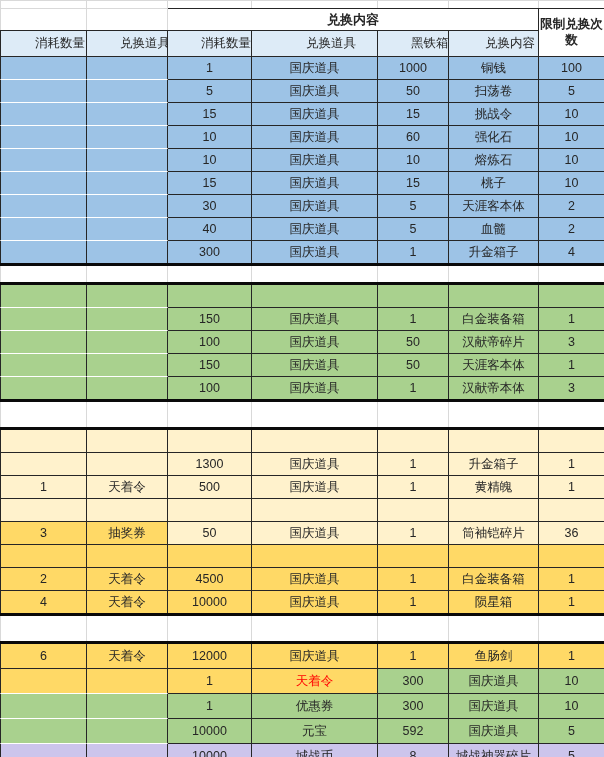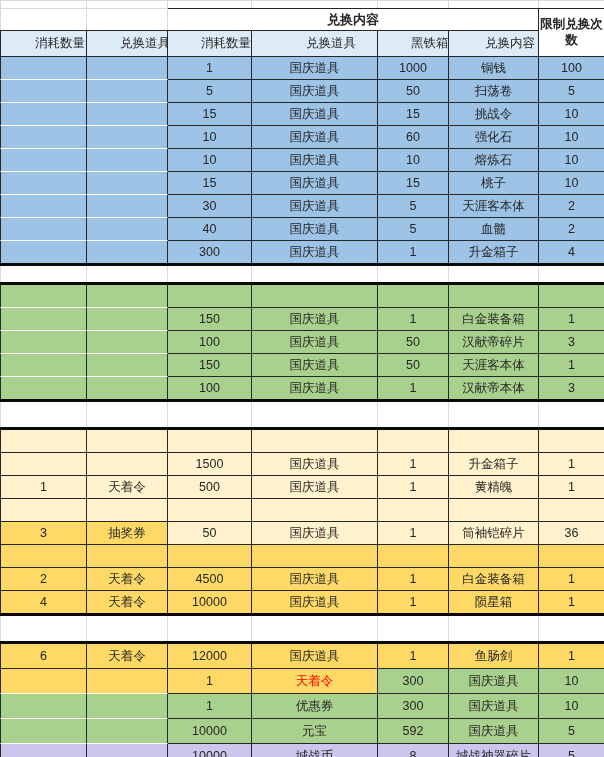--- a/index.html
+++ b/index.html
@@ -233,21 +233,21 @@
           <td class="bg-cream tt"></td>
           <td class="bg-cream tt"></td>
           <td class="bg-cream tt"></td>
           <td class="bg-cream tt"></td>
           <td class="bg-cream tt"></td>
           <td class="bg-cream tt"></td>
         </tr>
         <tr class="data">
           <td class="bg-cream"></td>
           <td class="bg-cream"></td>
-          <td class="bg-cream">1500</td>
+          <td class="bg-cream">1300</td>
           <td class="bg-cream">国庆道具</td>
           <td class="bg-cream">1</td>
           <td class="bg-cream">升金箱子</td>
           <td class="bg-cream">1</td>
         </tr>
         <tr class="data">
           <td class="bg-cream">1</td>
           <td class="bg-cream">天着令</td>
           <td class="bg-cream">500</td>
           <td class="bg-cream">国庆道具</td>

